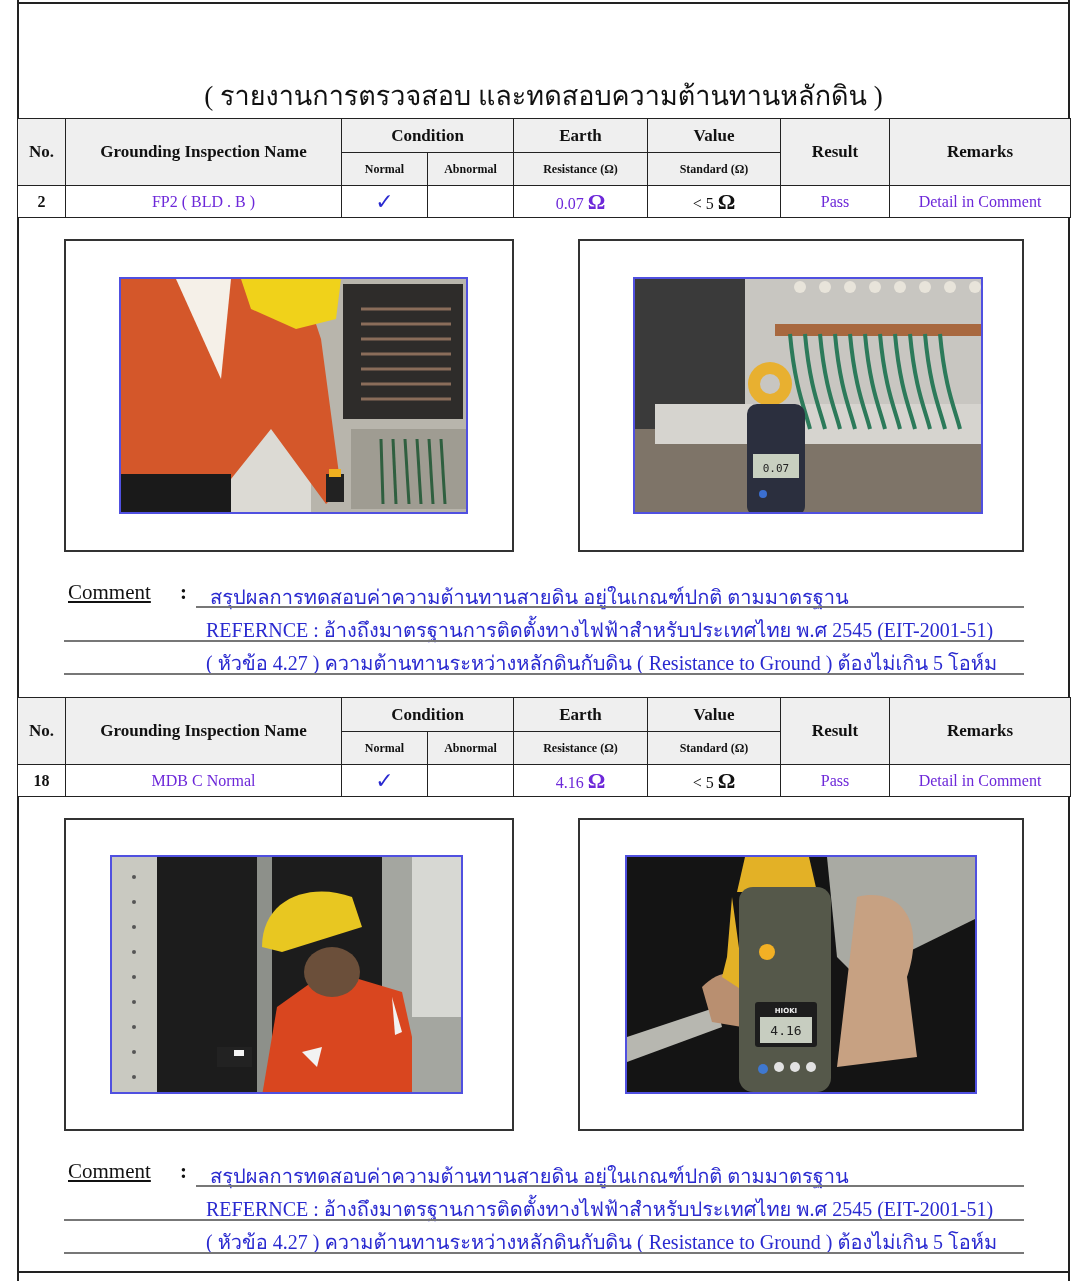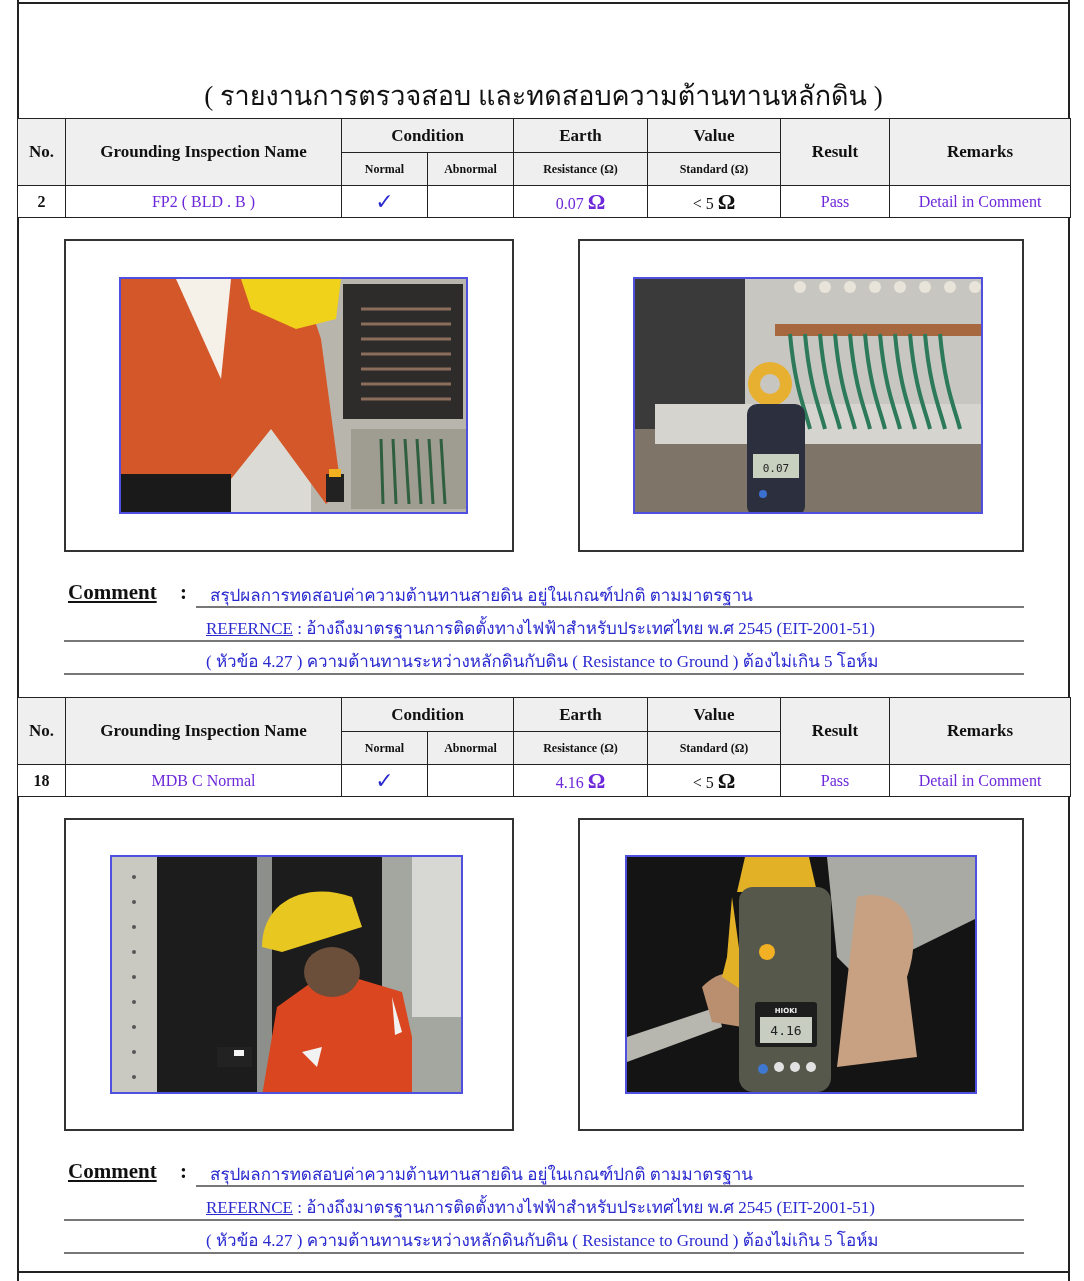--- a/index.html
+++ b/index.html
@@ -25,25 +25,25 @@
     td.no { font-weight: bold; font-size: 16px; color: #111; }
     td.name { font-size: 14px; }
     .omega { font-size: 22px; font-weight: bold; }
     .check { color: #2a2ad0; font-size: 22px; font-family: "DejaVu Sans", sans-serif; }
 
     
     .frame { position: absolute; border: 2px solid #333; background: #fff; }
     .photo { position: absolute; border: 2px solid #5050e0; overflow: hidden; }
 
     
-    .comment-label { position: absolute; font-size: 21px; font-weight: bold; text-decoration: underline; color: #111; }
+    .comment-label { position: absolute; font-size: 21px; font-weight: normal; text-decoration: underline; color: #111; }
     .comment-colon { position: absolute; font-size: 21px; font-weight: bold; color: #111; }
-    .c-line { position: absolute; font-size: 17px; color: #2a2ad0; white-space: nowrap; }
+    .c-line { position: absolute; font-size: 20px; color: #2a2ad0; white-space: nowrap; }
     .c-rule { position: absolute; height: 1.5px; background: #777; }
-    .ref-link { text-decoration: underline; color: #2a2ad0; }
+    .ref-link { color: #2a2ad0; }
 
     .sep { position: absolute; left: 17px; width: 1053px; height: 2px; background: #222; }
   </style>
 </head>
 <body>
 
 <div class="top-line"></div>
 <div class="page"></div>
 
 <div class="title-block">

